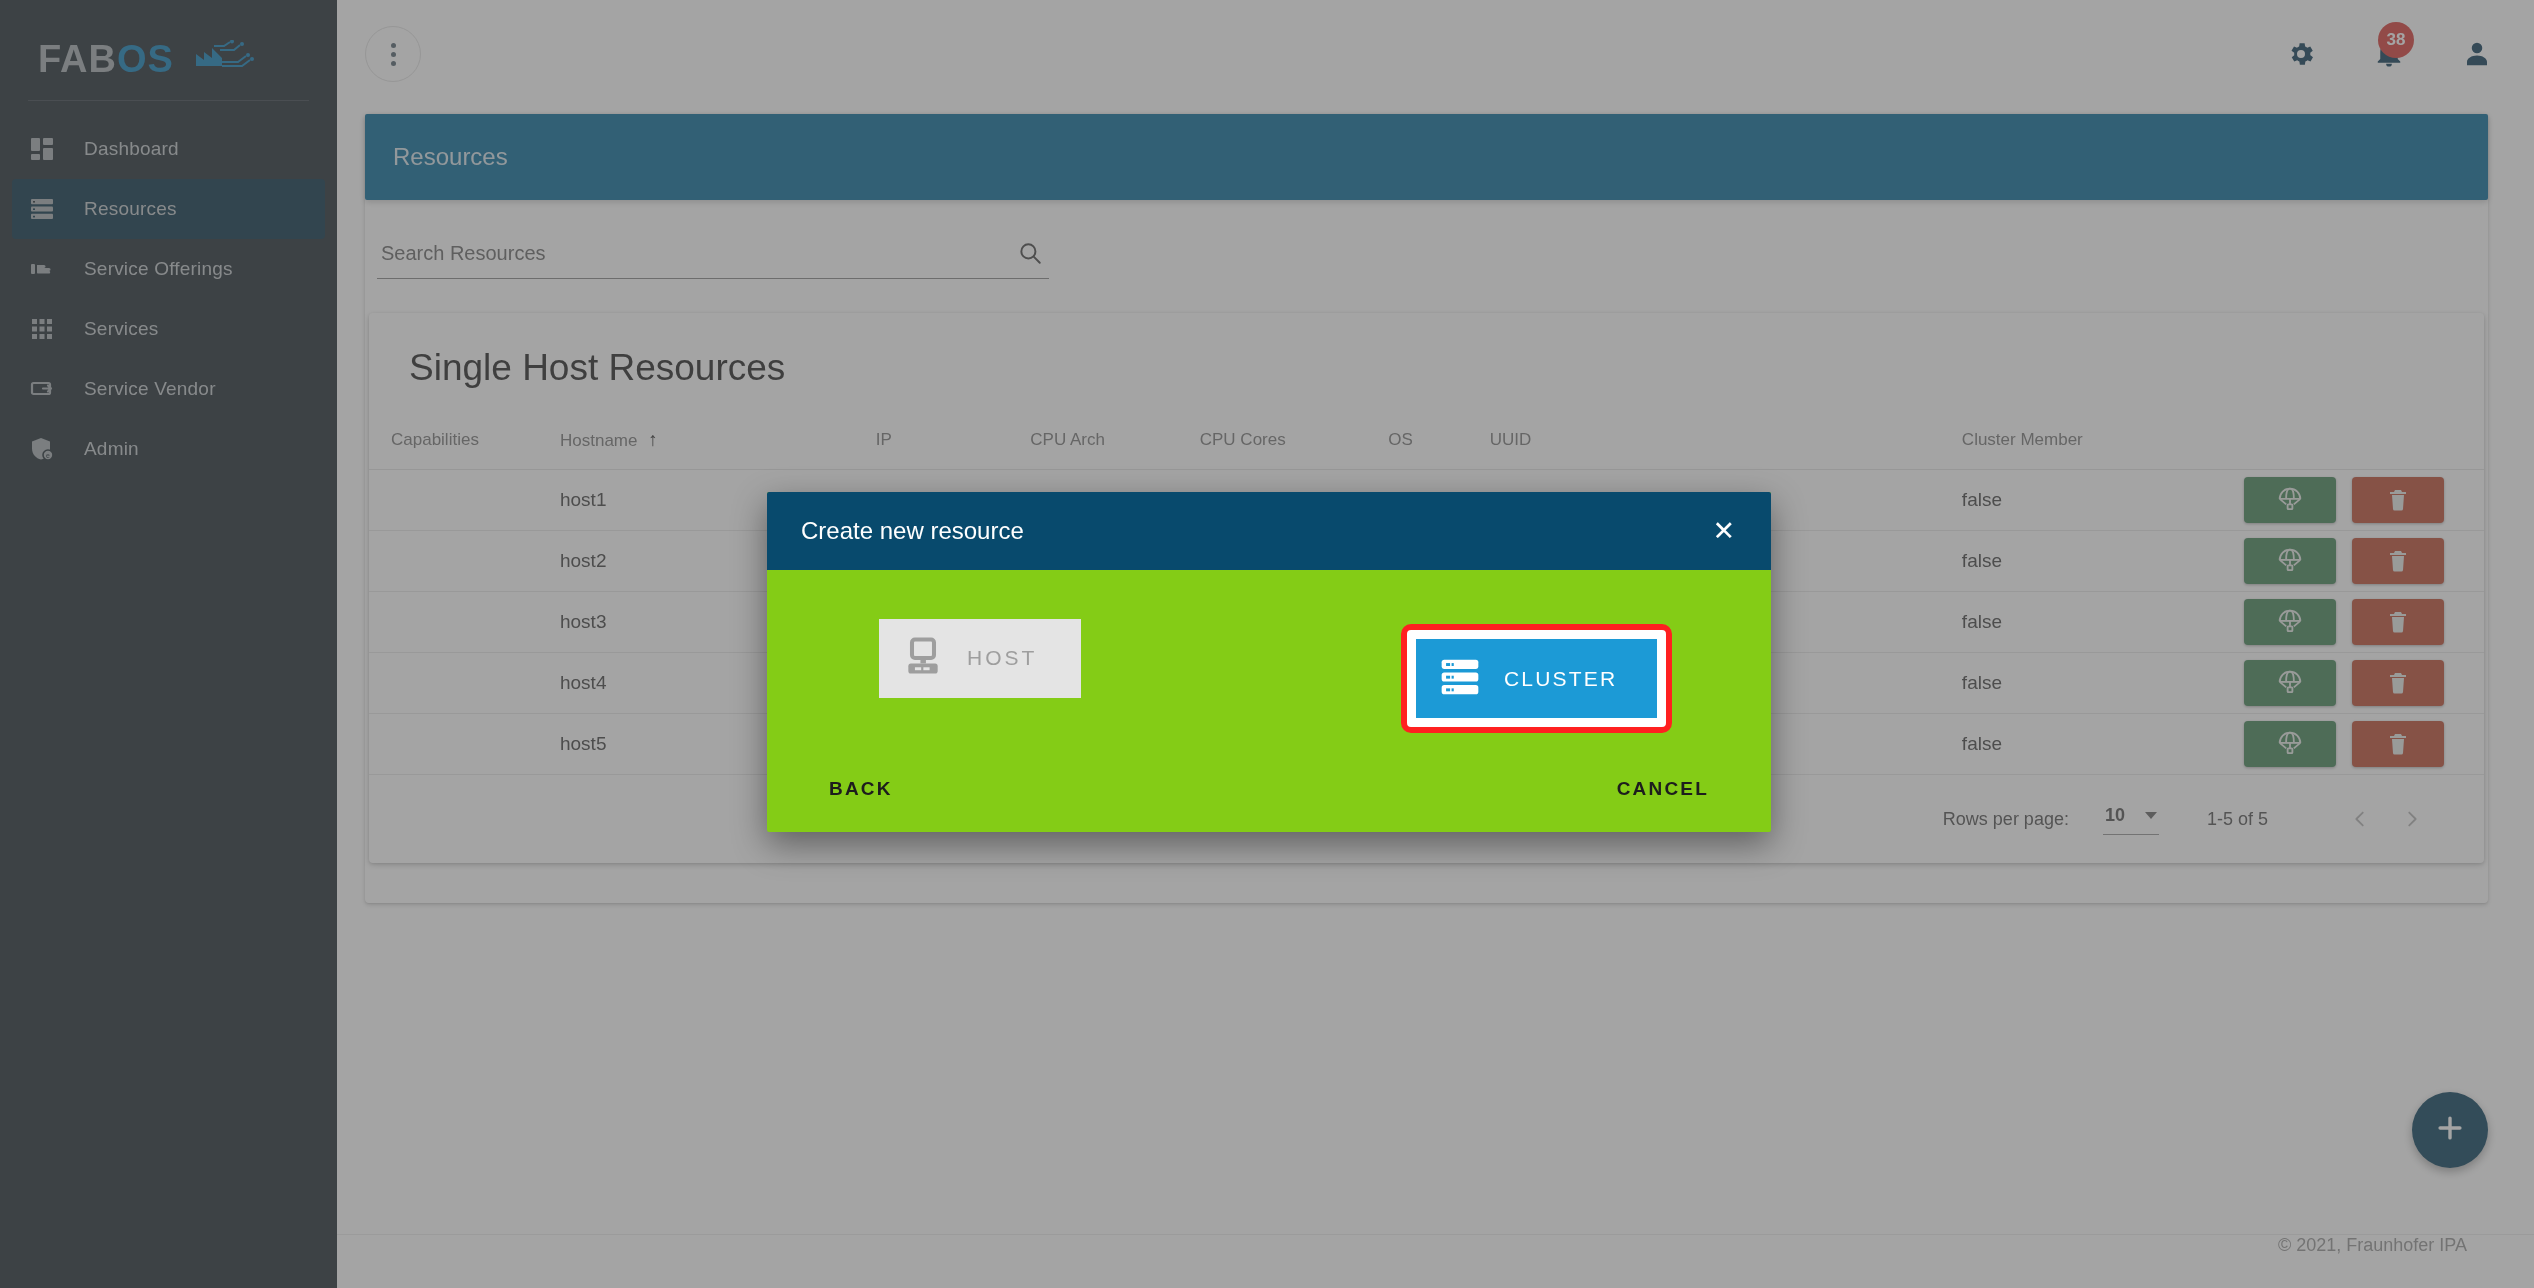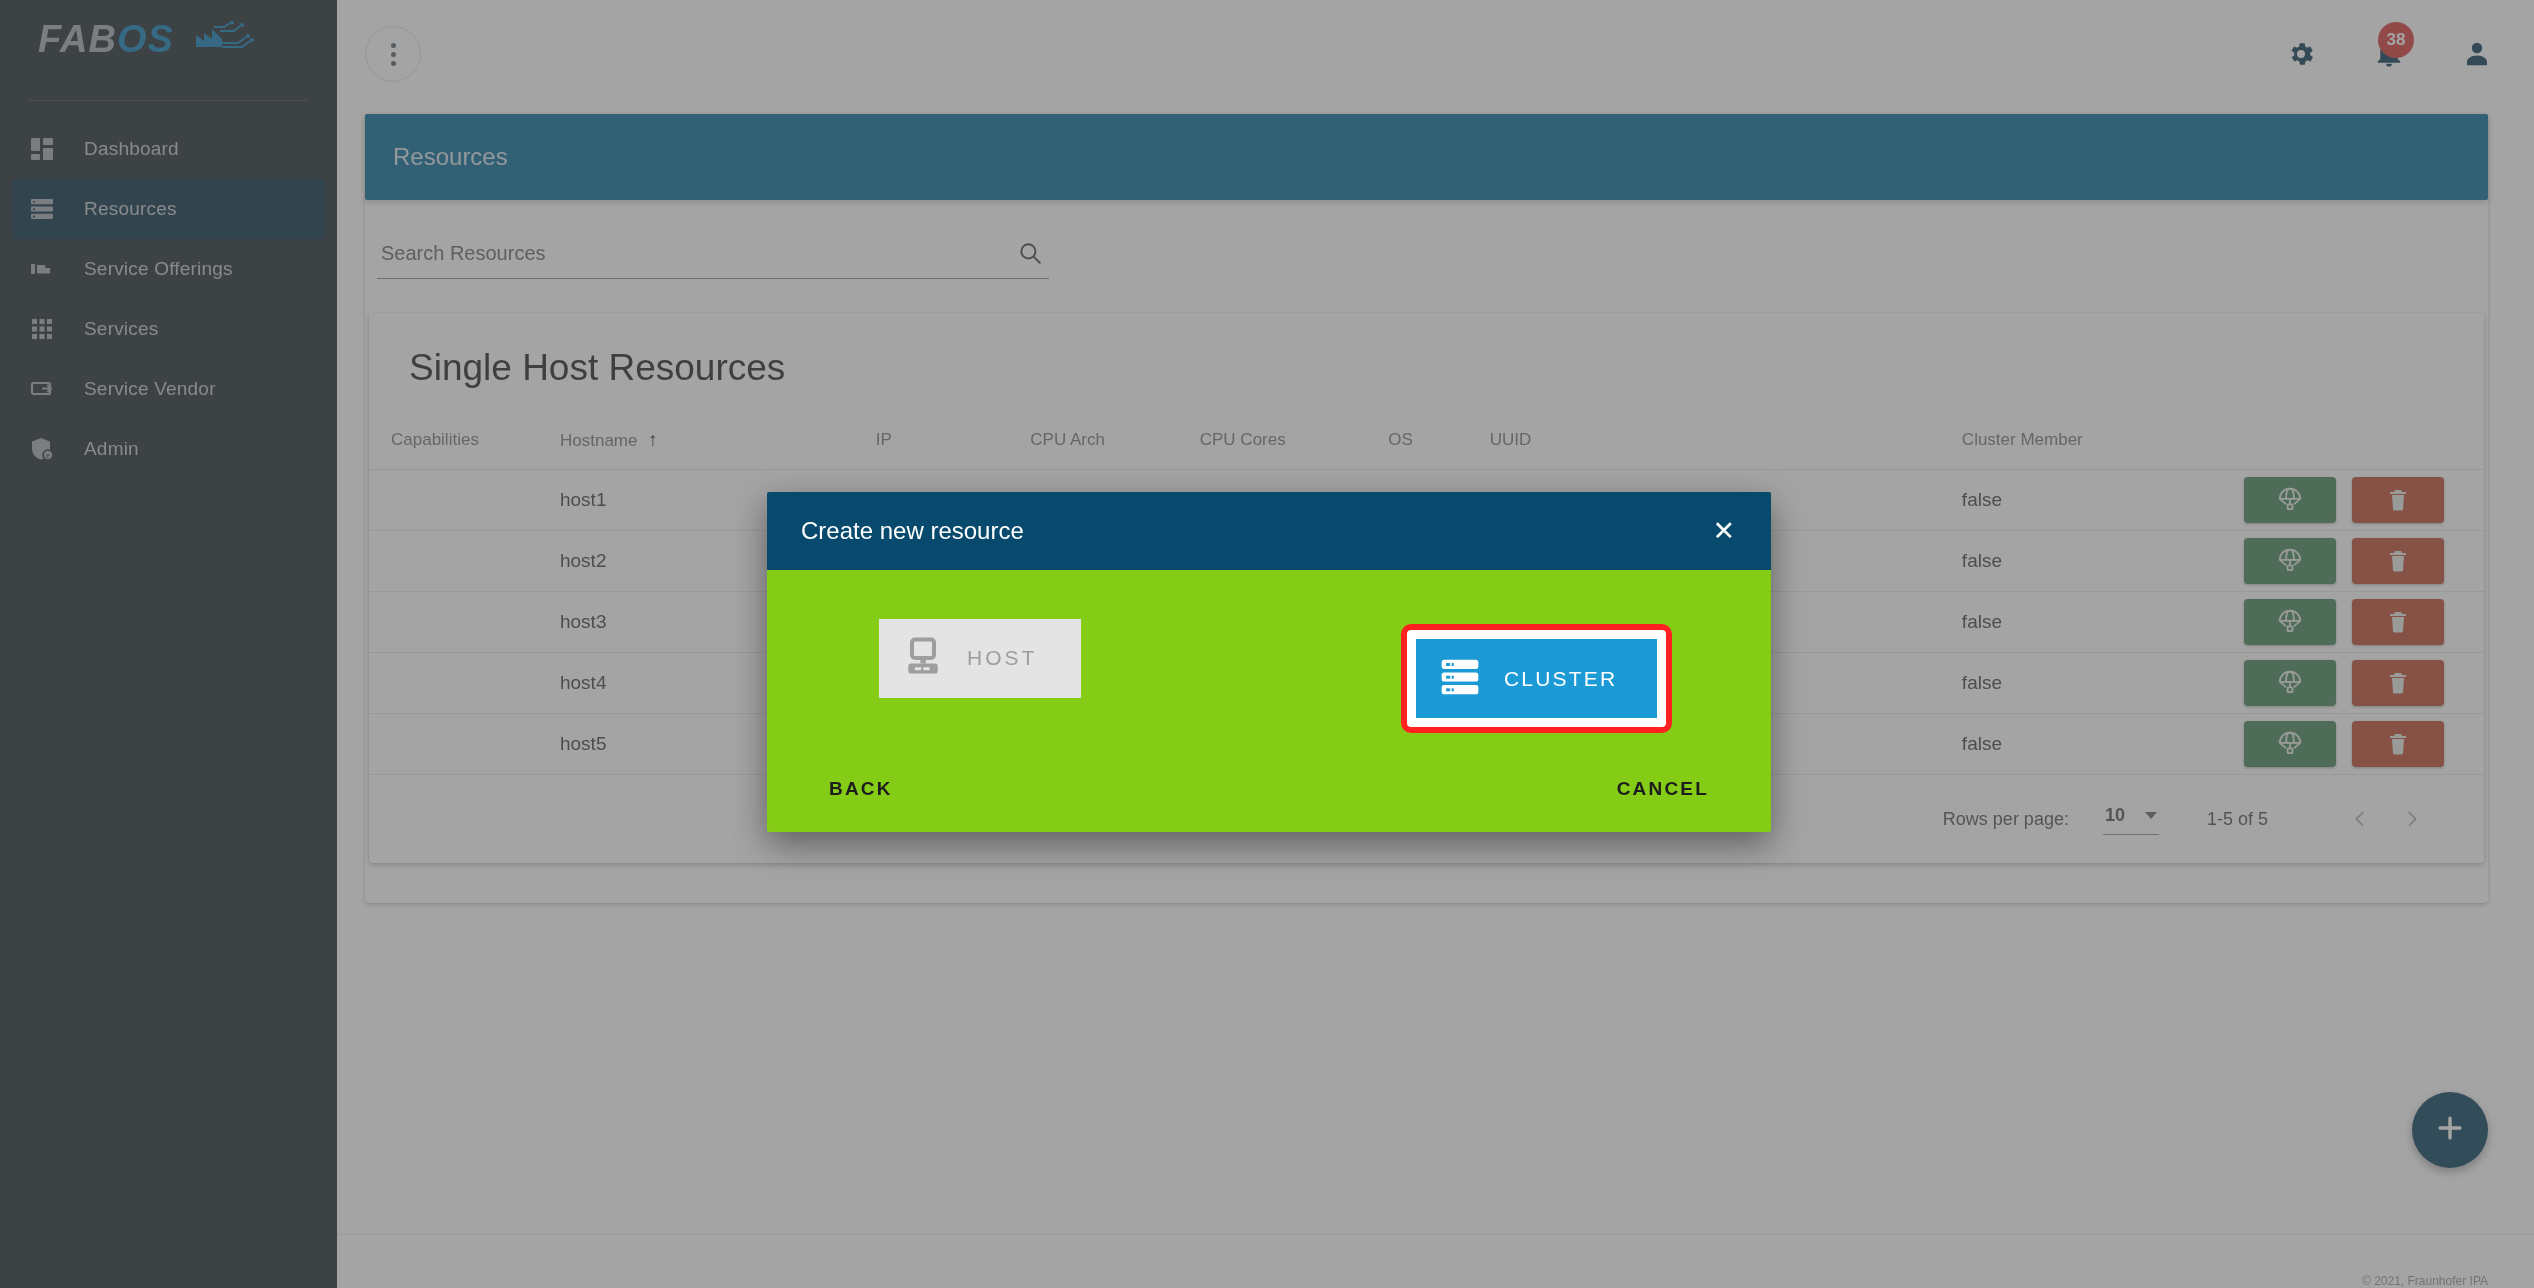--- a/index.html
+++ b/index.html
@@ -20,24 +20,23 @@
   .sidebar {
     width: 337px; height: 1288px;
     background: #28333a;
     flex: 0 0 337px;
     position: relative;
     z-index: 5;
   }
   .logo-wrap {
     height: 78px;
     display: flex;
-    align-items: center;
+    align-items: flex-end;
     padding-left: 38px;
     gap: 16px;
-    font-style: italic;
   }
   .logo-text {
     font-size: 38px;
     font-weight: 600;
     letter-spacing: 1px;
     line-height: 1;
   }
   .logo-fab { color: #a9b0b4; }
   .logo-os { color: #1b86bd; }
   .logo-mark { margin-left: 4px; margin-top: 2px; }
@@ -258,24 +257,24 @@
     color: #fff;
     display: flex; align-items: center; justify-content: center;
     box-shadow: 0 4px 10px rgba(0,0,0,.32);
     cursor: pointer;
     z-index: 6;
   }
   .footer {
     height: 54px;
     flex: 0 0 54px;
     display: flex;
-    align-items: flex-end;
+    align-items: flex-start;
     justify-content: flex-end;
-    padding-right: 46px;
-    font-size: 12px;
+    padding-right: 67px;
+    font-size: 18px;
     color: #9a9a9a;
     border-top: 1px solid #ececec;
     background: #fff;
   }
 
   
   .scrim {
     position: absolute;
     inset: 0;
     background: rgba(80,80,80,.52);

